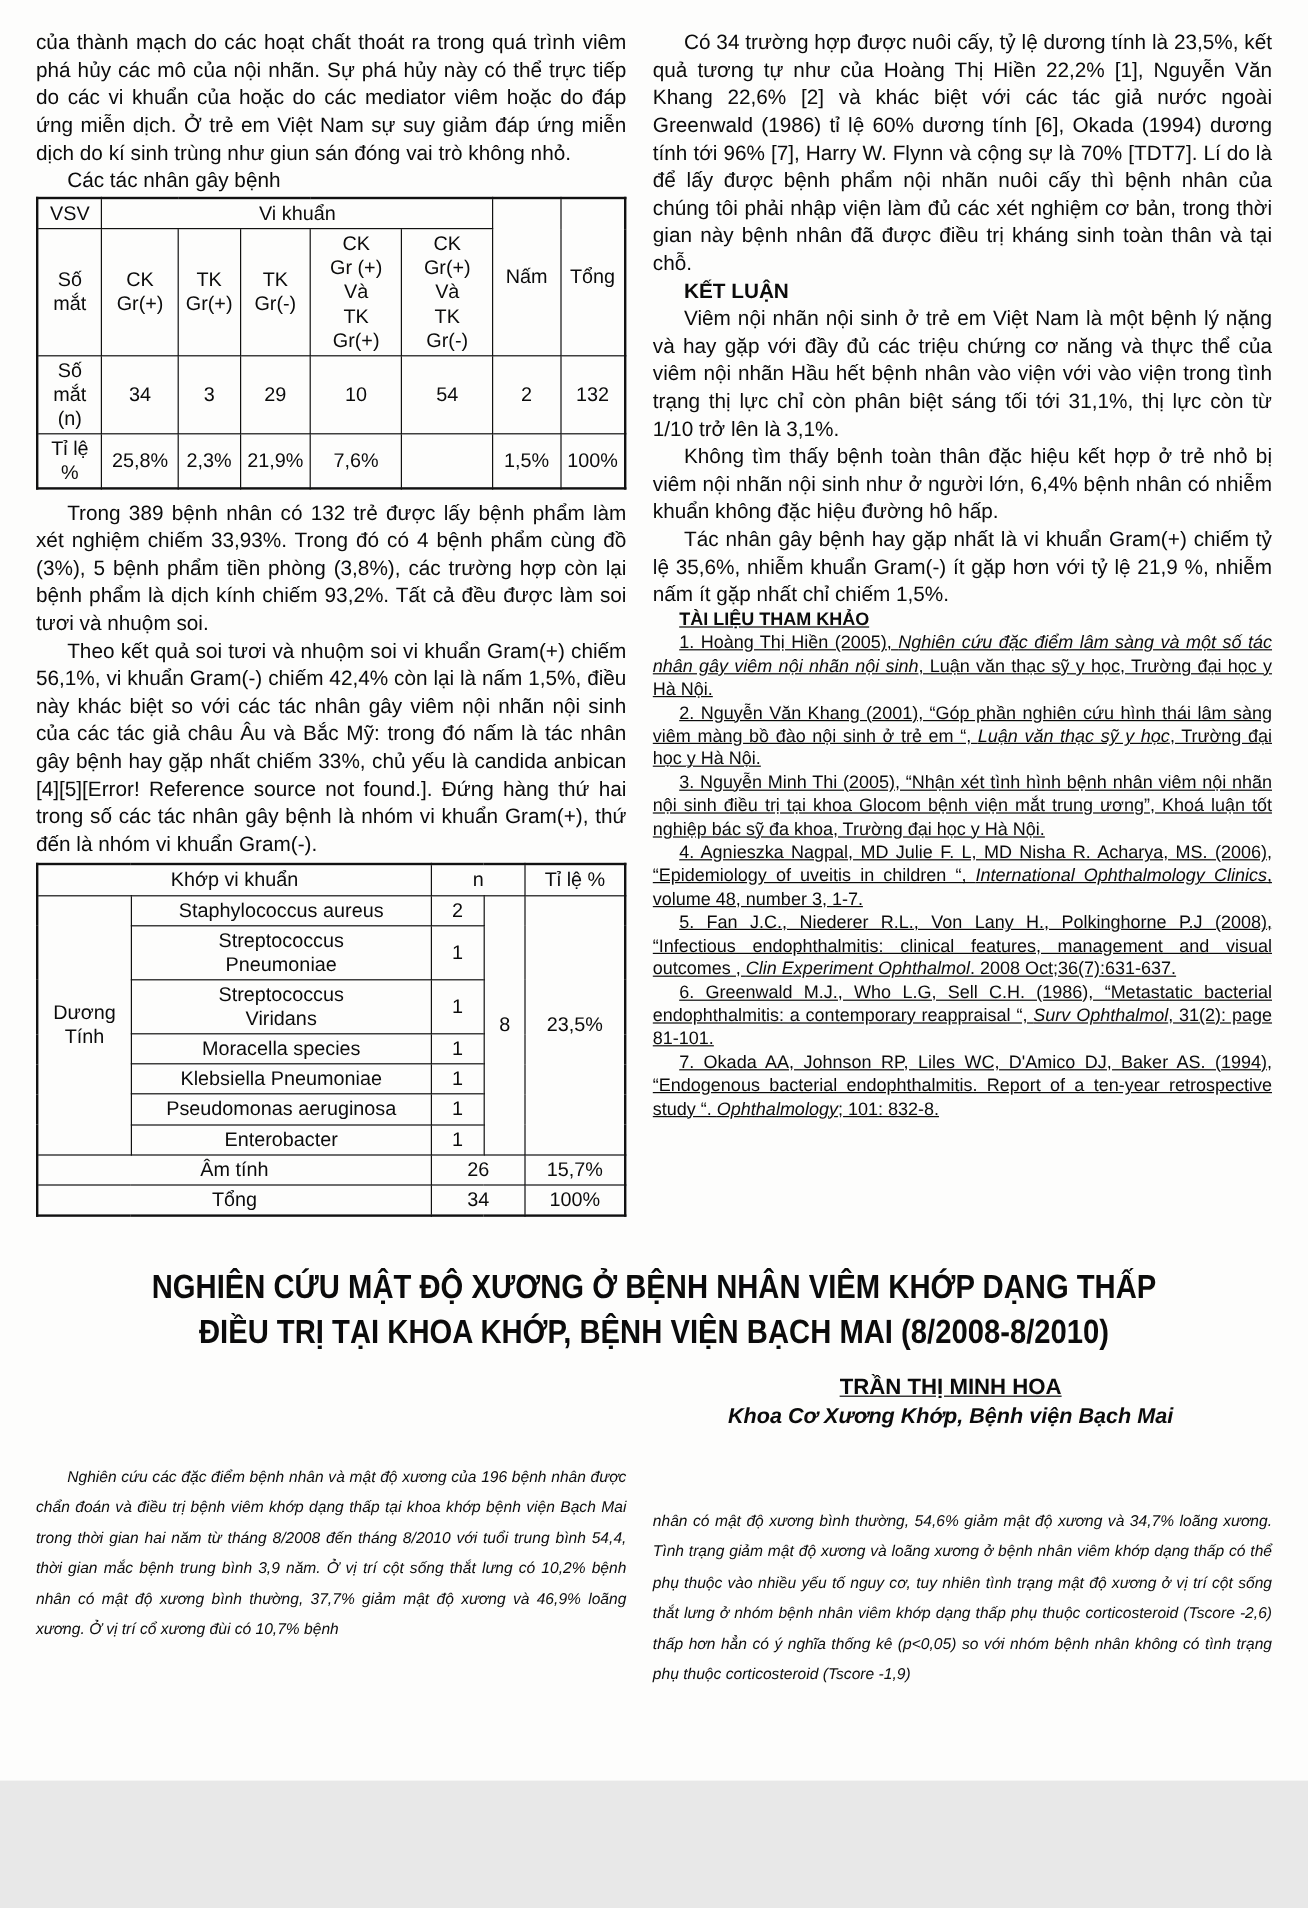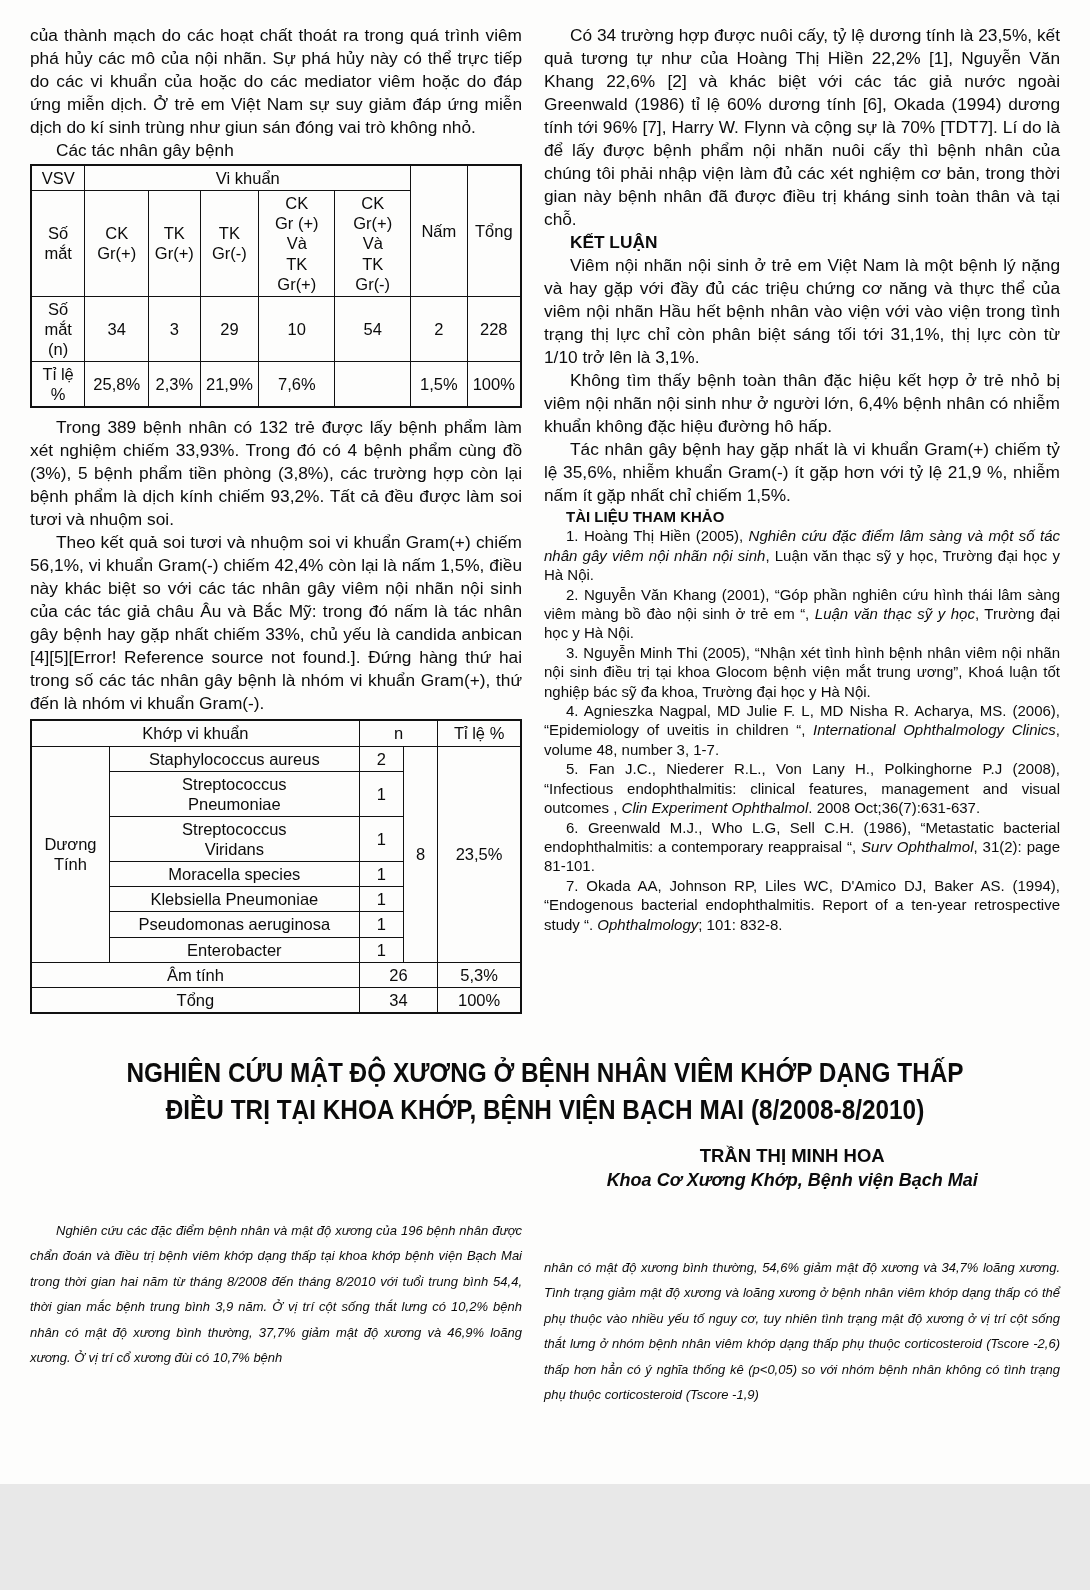--- a/index.html
+++ b/index.html
@@ -31,35 +31,35 @@
     font-size:16.5px;line-height:1.22;
     text-align:center;vertical-align:middle;
     padding:2px 2px;
   }
   .t-outer{border:2.5px solid #111;}
   .pre{white-space:pre-line;}
   .tbl3{margin:2px 0 8px 0;}
   .tbl4{margin:4px 0 0 0;}
 
   .refs p{
-    font-size:15px;line-height:19.4px;text-align:justify;text-indent:22px;
+    font-size:15px;line-height:19.4px;text-align:justify;text-indent:22px;text-decoration:underline;
   }
   .ref-head{font-weight:bold;font-size:16.5px;line-height:21px;text-indent:22px;}
 
   .headline{margin-top:40px;text-align:center;}
   .headline-line{
     display:block;
     font-weight:bold;
     font-size:28px;line-height:37px;
     transform:scaleX(0.87);
     white-space:nowrap;
     letter-spacing:0px;
   }
   .author-block{margin-top:16px;margin-left:50%;width:48%;text-align:center;}
-  .author-name{font-weight:bold;font-size:18.5px;line-height:24px;}
+  .author-name{font-weight:bold;font-size:18.5px;line-height:24px;text-decoration:underline;}
   .author-affil{font-weight:bold;font-style:italic;font-size:18px;line-height:24px;}
 
   .abstract-section{margin-top:22px;}
   .abstract-head{font-weight:bold;font-size:18px;line-height:25px;text-indent:26px;margin-top:8px;}
   .abstract-text{
     font-style:italic;font-size:13px;line-height:25.4px;text-align:justify;
   }
   .abstract-text.first{text-indent:26px;margin-top:4px;}
   .abs-right{margin-top:41px;}
 
@@ -126,21 +126,21 @@
           <tr>
             <td class="pre">Số
 mắt
 (n)</td>
             <td>34</td>
             <td>3</td>
             <td>29</td>
             <td>10</td>
             <td>54</td>
             <td>2</td>
-            <td>228</td>
+            <td>132</td>
           </tr>
           <tr>
             <td class="pre">Tỉ lệ
 %</td>
             <td>25,8%</td>
             <td>2,3%</td>
             <td>21,9%</td>
             <td>7,6%</td>
             <td></td>
             <td>1,5%</td>
@@ -196,21 +196,21 @@
             <td>Pseudomonas aeruginosa</td>
             <td>1</td>
           </tr>
           <tr>
             <td>Enterobacter</td>
             <td>1</td>
           </tr>
           <tr>
             <td colspan="2">Âm tính</td>
             <td colspan="2">26</td>
-            <td>5,3%</td>
+            <td>15,7%</td>
           </tr>
           <tr>
             <td colspan="2">Tổng</td>
             <td colspan="2">34</td>
             <td>100%</td>
           </tr>
         </tbody>
           </table>
       </div>
 

